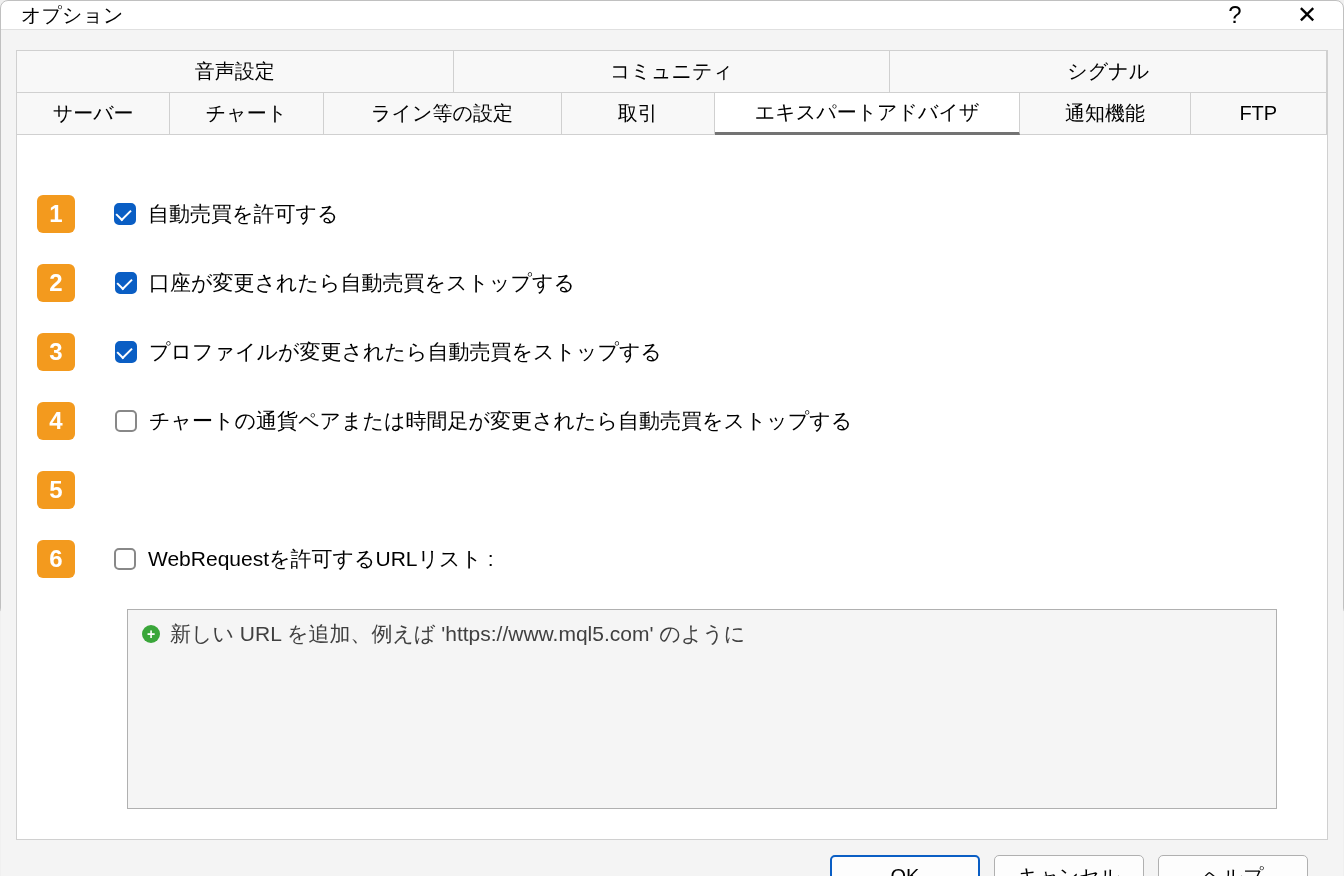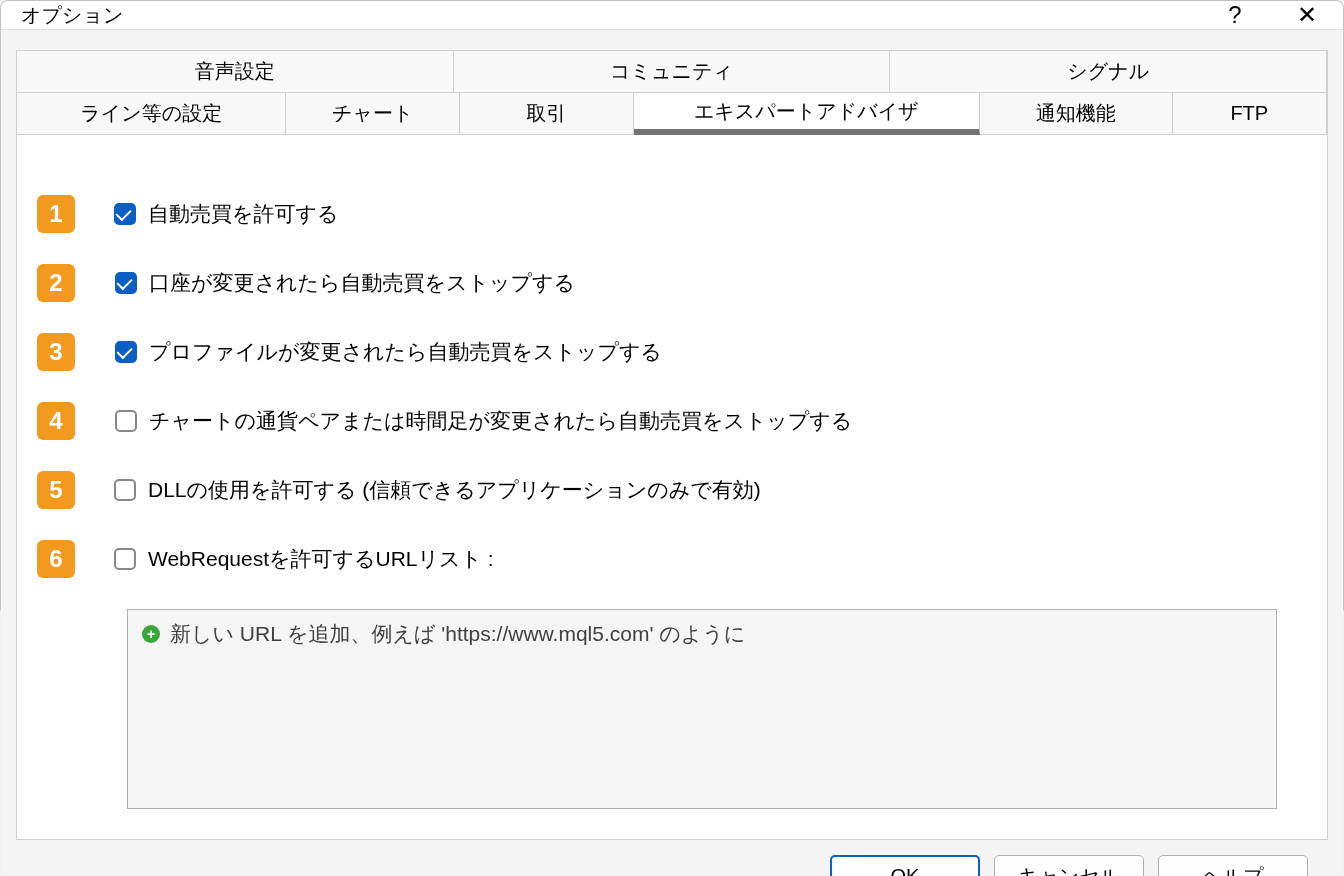--- a/index.html
+++ b/index.html
@@ -83,21 +83,21 @@
       border-top: none;
       border-left: none;
       cursor: pointer;
       white-space: nowrap;
     }
     .tabs-row-1 .tab {
       border-top: none;
     }
     .tab.active {
       background: #ffffff;
-      border-bottom: 6px solid #737373;
+      border-bottom: 3px solid #737373;
     }
     .tab-content {
       flex: 1;
       padding: 60px 50px 30px 20px;
       background: #ffffff;
     }
     .option-row {
       display: flex;
       align-items: center;
       margin-bottom: 31px;
@@ -218,22 +218,23 @@
   </div>
 
   <div class="content-area">
     <div class="tabs-panel">
       <div class="tabs-row tabs-row-1">
         <div class="tab">音声設定</div>
         <div class="tab">コミュニティ</div>
         <div class="tab">シグナル</div>
       </div>
       <div class="tabs-row tabs-row-2">
+        <div class="tab" style="flex:0.9">サーバー</div>
+        <div class="tab" style="flex:0.9">チャート</div>
         <div class="tab" style="flex:1.4">ライン等の設定</div>
-        <div class="tab" style="flex:0.9">チャート</div>
         <div class="tab" style="flex:0.9">取引</div>
         <div class="tab active" style="flex:1.8">エキスパートアドバイザ</div>
         <div class="tab" style="flex:1.0">通知機能</div>
         <div class="tab" style="flex:0.8">FTP</div>
       </div>
 
       <div class="tab-content">
 
         <div class="option-row">
           <div class="number-badge">1</div>
@@ -262,24 +263,20 @@
         <div class="option-row">
           <div class="number-badge">4</div>
           <div class="checkbox-wrapper indented">
             <div class="checkbox"></div>
             <span class="checkbox-label">チャートの通貨ペアまたは時間足が変更されたら自動売買をストップする</span>
           </div>
         </div>
 
         <div class="option-row">
           <div class="number-badge">5</div>
-          <div class="checkbox-wrapper">
-            <div class="checkbox"></div>
-            <span class="checkbox-label">DLLの使用を許可する (信頼できるアプリケーションのみで有効)</span>
-          </div>
         </div>
 
         <div class="option-row">
           <div class="number-badge">6</div>
           <div class="checkbox-wrapper">
             <div class="checkbox"></div>
             <span class="checkbox-label">WebRequestを許可するURLリスト :</span>
           </div>
         </div>
 

